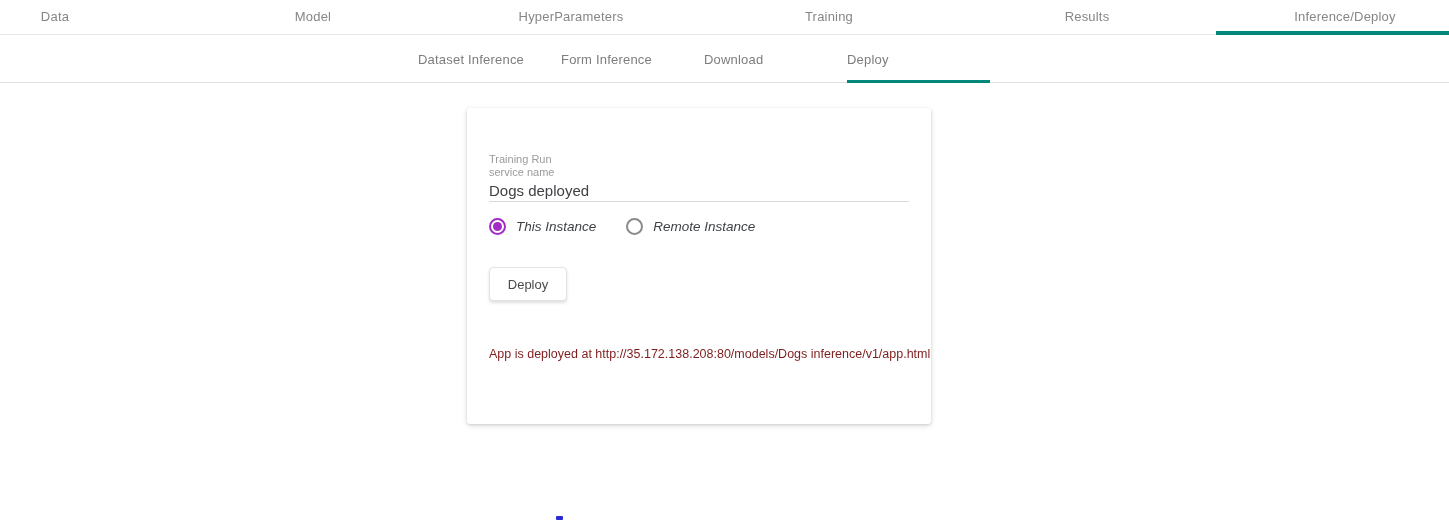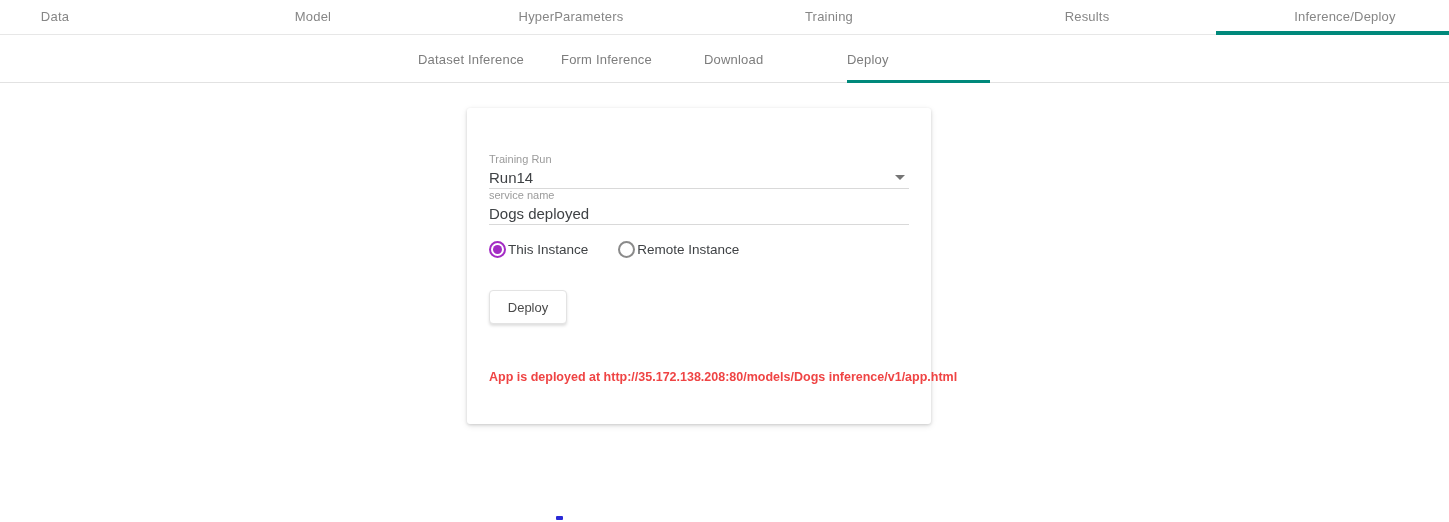--- a/index.html
+++ b/index.html
@@ -125,23 +125,24 @@
     background: #fff;
   }
   .radio-option.selected .radio-circle { border-color: var(--radio); }
   .radio-dot {
     width: 9px; height: 9px; border-radius: 50%;
     background: var(--radio);
     display: none;
   }
   .radio-option.selected .radio-dot { display: block; }
   .radio-label {
-    margin-left: 2px;
+    margin-left: 10px;
     font-size: 13.5px;
     color: #3f4245;
+    font-style: italic;
   }
 
   
   .deploy-btn {
     margin-top: 32px;
     width: 78px; height: 34px;
     background: #fff;
     border: 1px solid #e3e3e3;
     border-radius: 4px;
     box-shadow: 0 2px 3px rgba(0,0,0,.13);
@@ -149,23 +150,22 @@
     font-size: 13px;
     color: #4a4a4a;
     cursor: pointer;
   }
 
   
   .status-line {
     margin-top: 46px;
     text-align: left;
     font-size: 12.5px;
-    color: #ef4444;
+    color: #7f1d1d;
     white-space: nowrap;
-    font-weight: bold;
   }
 
   
   .bottom-artifact {
     position: absolute;
     left: 556px; top: 516px;
     width: 7px; height: 4px;
     background: #2a2ad6;
     border-radius: 1px;
   }
@@ -214,24 +214,20 @@
       <span>Deploy</span>
       <div class="indicator"></div>
     </div>
   </div>
 </div>
 
 <div class="card">
 
   <div class="field field-training">
     <div class="flabel">Training Run</div>
-    <div class="fvaluerow">
-      <span class="fvalue">Run14</span>
-      <span class="caret-down"></span>
-    </div>
   </div>
 
   <div class="field field-service">
     <div class="flabel">service name</div>
     <div class="fvaluerow">
       <span class="fvalue">Dogs deployed</span>
     </div>
   </div>
 
   <div class="radio-row">

